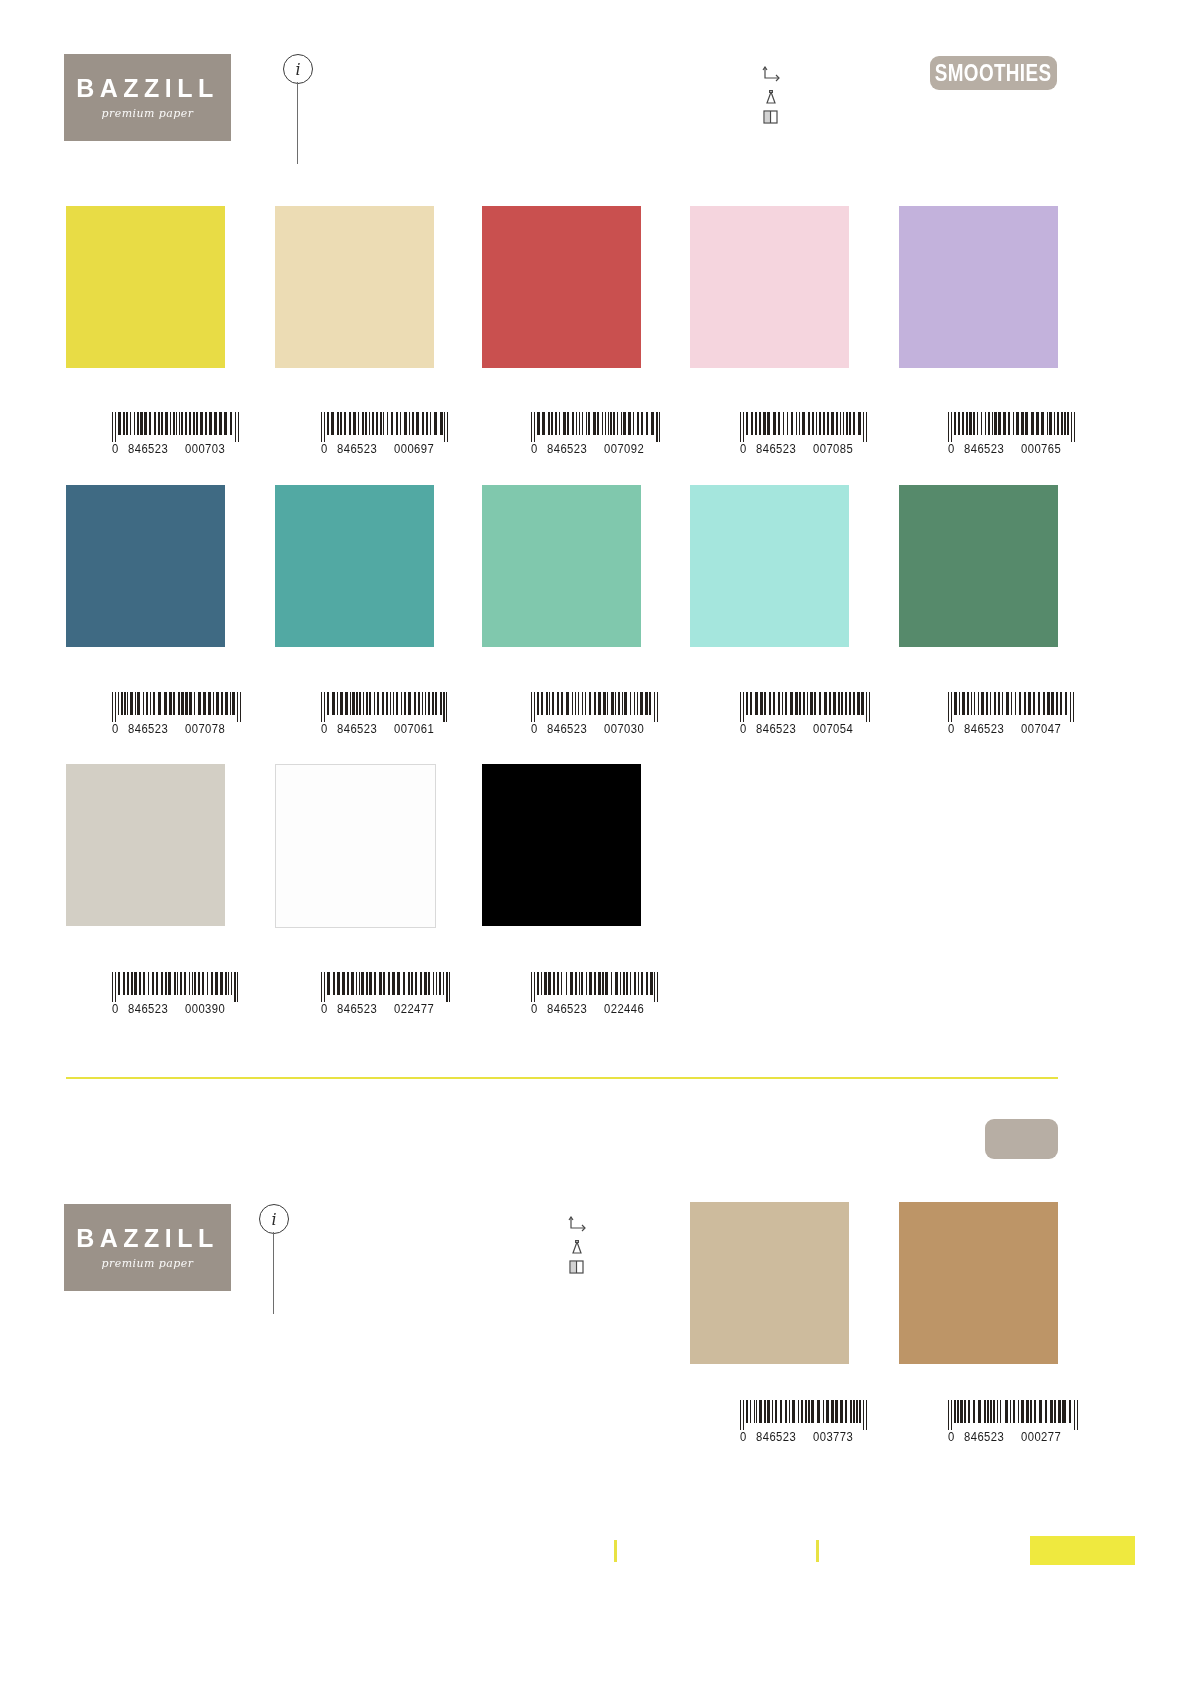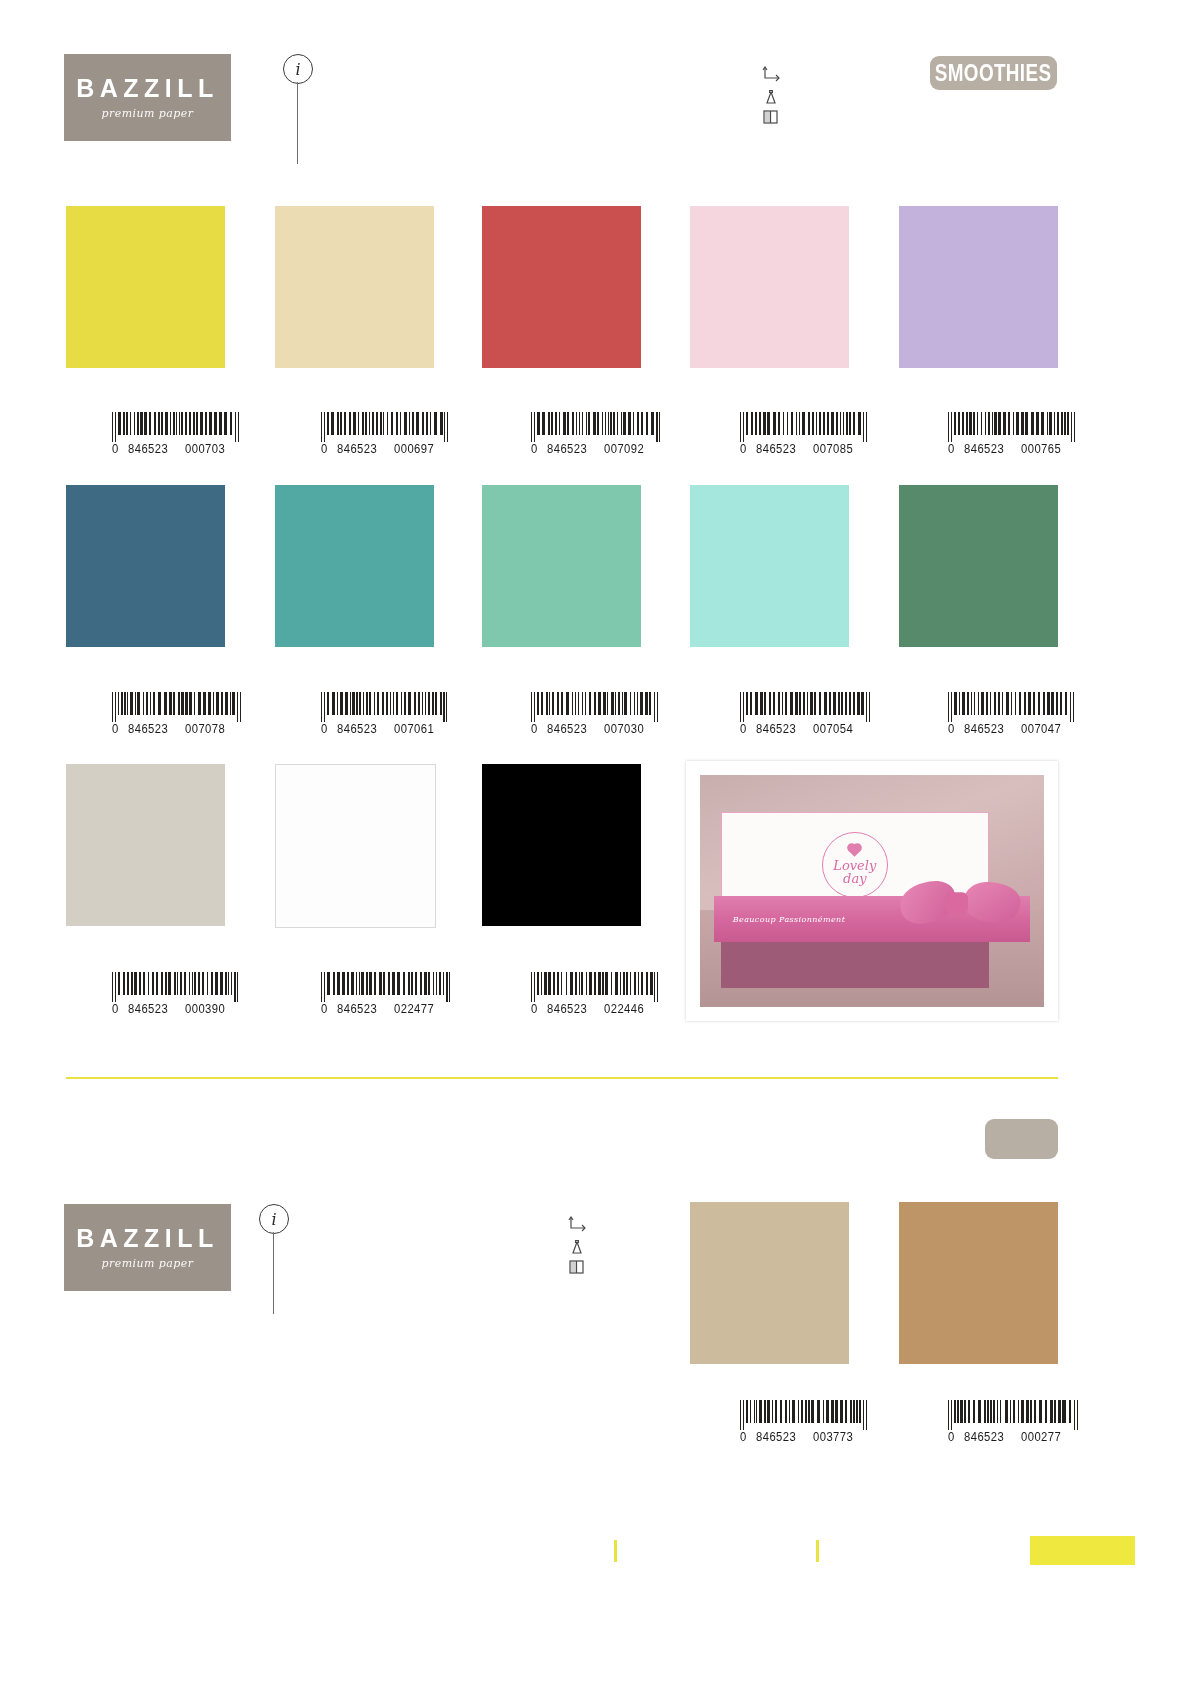--- a/index.html
+++ b/index.html
@@ -652,41 +652,20 @@
       <span class="bc-d0">0</span>
       <span class="bc-left">846523</span>
       <span class="bc-right">007047</span>
     </div>
   </div>
 
   <div class="swatch" style="left:66px;top:764px;width:159px;height:162px;background:#d3cfc5;"></div>
   <div class="swatch white-sw" style="left:275px;top:764px;width:159px;height:162px;background:#fdfdfd;"></div>
   <div class="swatch" style="left:482px;top:764px;width:159px;height:162px;background:#000000;"></div>
 
-  <div class="photo-card" style="left:686px;top:761px;width:372px;height:260px;">
-    <div class="photo-inner">
-      <div class="photo-floor"></div>
-      <div class="card-white">
-        <div class="card-circle">
-          <div class="card-heart"></div>
-          <div class="card-script">Lovely</div>
-          <div class="card-script">day</div>
-        </div>
-      </div>
-      <div class="card-purple"></div>
-      <div class="ribbon">
-        <div class="ribbon-text">Beaucoup   Passionnément</div>
-      </div>
-      <div class="bow">
-        <div class="bow-loop l"></div>
-        <div class="bow-loop r"></div>
-        <div class="bow-knot"></div>
-      </div>
-    </div>
-  </div>
 
   <div class="barcode" style="left:112px;top:972px;width:130px;">
     <div class="bc-bars">
         <i class="tall" style="left: 0px; width: 1.4px;"></i>
         <i class="tall" style="left: 2.8px; width: 1.4px;"></i>
         <i class="short" style="left: 6.2px; width: 2px;"></i>
         <i class="short" style="left: 11.1px; width: 2.3px;"></i>
         <i class="short" style="left: 15.2px; width: 2.1px;"></i>
         <i class="short" style="left: 18.6px; width: 2.3px;"></i>
         <i class="short" style="left: 22px; width: 2.9px;"></i>

